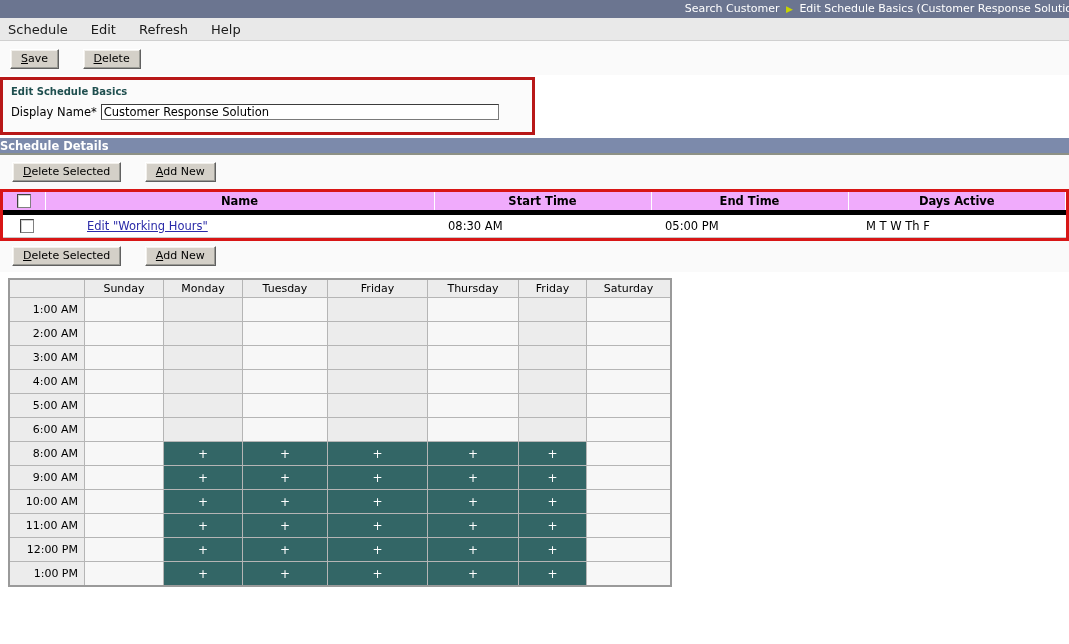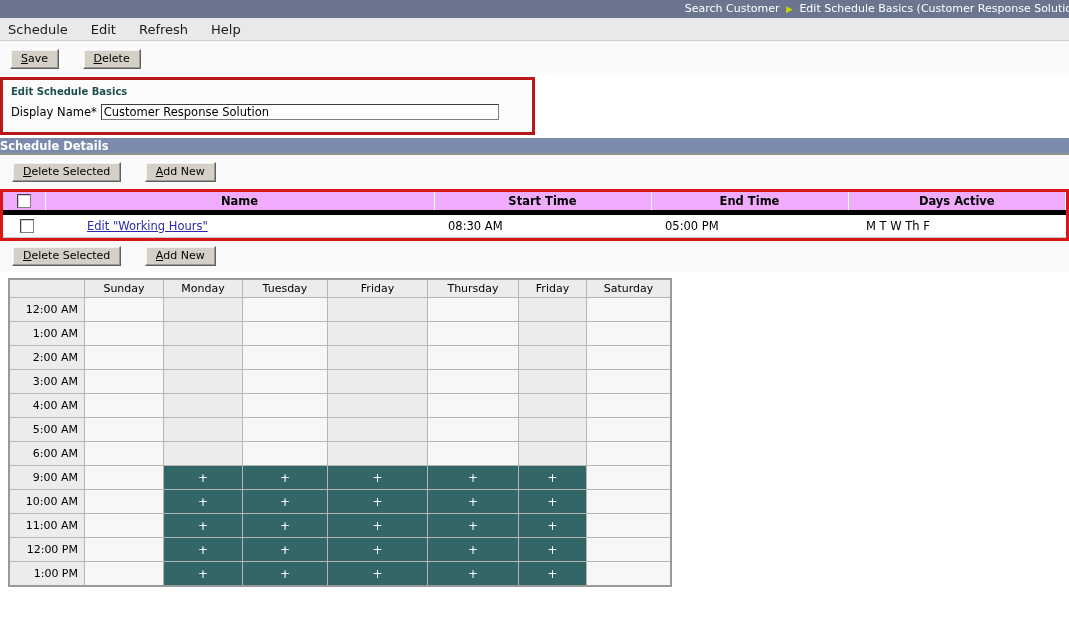--- a/index.html
+++ b/index.html
@@ -383,134 +383,134 @@
         <th class="col-monday">Monday</th>
         <th class="col-tuesday">Tuesday</th>
         <th class="col-wednesday">Friday</th>
         <th class="col-thursday">Thursday</th>
         <th class="col-friday">Friday</th>
         <th class="col-saturday">Saturday</th>
       </tr>
     </thead>
     <tbody id="calendar-body">
         <tr>
-          <td class="timecell">12:00 AM</td>
+          <td class="timecell">1:00 AM</td>
           <td class="daycell col-sunday odd"></td>
           <td class="daycell col-monday even"></td>
           <td class="daycell col-tuesday odd"></td>
           <td class="daycell col-wednesday even"></td>
           <td class="daycell col-thursday odd"></td>
           <td class="daycell col-friday even"></td>
           <td class="daycell col-saturday odd"></td>
         </tr>
         <tr>
-          <td class="timecell">1:00 AM</td>
+          <td class="timecell">2:00 AM</td>
           <td class="daycell col-sunday odd"></td>
           <td class="daycell col-monday even"></td>
           <td class="daycell col-tuesday odd"></td>
           <td class="daycell col-wednesday even"></td>
           <td class="daycell col-thursday odd"></td>
           <td class="daycell col-friday even"></td>
           <td class="daycell col-saturday odd"></td>
         </tr>
         <tr>
-          <td class="timecell">2:00 AM</td>
+          <td class="timecell">3:00 AM</td>
           <td class="daycell col-sunday odd"></td>
           <td class="daycell col-monday even"></td>
           <td class="daycell col-tuesday odd"></td>
           <td class="daycell col-wednesday even"></td>
           <td class="daycell col-thursday odd"></td>
           <td class="daycell col-friday even"></td>
           <td class="daycell col-saturday odd"></td>
         </tr>
         <tr>
-          <td class="timecell">3:00 AM</td>
+          <td class="timecell">4:00 AM</td>
           <td class="daycell col-sunday odd"></td>
           <td class="daycell col-monday even"></td>
           <td class="daycell col-tuesday odd"></td>
           <td class="daycell col-wednesday even"></td>
           <td class="daycell col-thursday odd"></td>
           <td class="daycell col-friday even"></td>
           <td class="daycell col-saturday odd"></td>
         </tr>
         <tr>
-          <td class="timecell">4:00 AM</td>
+          <td class="timecell">5:00 AM</td>
           <td class="daycell col-sunday odd"></td>
           <td class="daycell col-monday even"></td>
           <td class="daycell col-tuesday odd"></td>
           <td class="daycell col-wednesday even"></td>
           <td class="daycell col-thursday odd"></td>
           <td class="daycell col-friday even"></td>
           <td class="daycell col-saturday odd"></td>
         </tr>
         <tr>
-          <td class="timecell">5:00 AM</td>
+          <td class="timecell">6:00 AM</td>
           <td class="daycell col-sunday odd"></td>
           <td class="daycell col-monday even"></td>
           <td class="daycell col-tuesday odd"></td>
           <td class="daycell col-wednesday even"></td>
           <td class="daycell col-thursday odd"></td>
           <td class="daycell col-friday even"></td>
           <td class="daycell col-saturday odd"></td>
         </tr>
         <tr>
-          <td class="timecell">6:00 AM</td>
-          <td class="daycell col-sunday odd"></td>
-          <td class="daycell col-monday even"></td>
-          <td class="daycell col-tuesday odd"></td>
-          <td class="daycell col-wednesday even"></td>
-          <td class="daycell col-thursday odd"></td>
-          <td class="daycell col-friday even"></td>
-          <td class="daycell col-saturday odd"></td>
-        </tr>
-        <tr>
-          <td class="timecell">9:00 AM</td>
+          <td class="timecell">8:00 AM</td>
           <td class="daycell col-sunday odd"></td>
           <td class="daycell col-monday active">+</td>
           <td class="daycell col-tuesday active">+</td>
           <td class="daycell col-wednesday active">+</td>
           <td class="daycell col-thursday active">+</td>
           <td class="daycell col-friday active">+</td>
           <td class="daycell col-saturday odd"></td>
         </tr>
         <tr>
-          <td class="timecell">10:00 AM</td>
+          <td class="timecell">9:00 AM</td>
           <td class="daycell col-sunday odd"></td>
           <td class="daycell col-monday active">+</td>
           <td class="daycell col-tuesday active">+</td>
           <td class="daycell col-wednesday active">+</td>
           <td class="daycell col-thursday active">+</td>
           <td class="daycell col-friday active">+</td>
           <td class="daycell col-saturday odd"></td>
         </tr>
         <tr>
-          <td class="timecell">11:00 AM</td>
+          <td class="timecell">10:00 AM</td>
           <td class="daycell col-sunday odd"></td>
           <td class="daycell col-monday active">+</td>
           <td class="daycell col-tuesday active">+</td>
           <td class="daycell col-wednesday active">+</td>
           <td class="daycell col-thursday active">+</td>
           <td class="daycell col-friday active">+</td>
           <td class="daycell col-saturday odd"></td>
         </tr>
         <tr>
-          <td class="timecell">12:00 PM</td>
+          <td class="timecell">11:00 AM</td>
           <td class="daycell col-sunday odd"></td>
           <td class="daycell col-monday active">+</td>
           <td class="daycell col-tuesday active">+</td>
           <td class="daycell col-wednesday active">+</td>
           <td class="daycell col-thursday active">+</td>
           <td class="daycell col-friday active">+</td>
           <td class="daycell col-saturday odd"></td>
         </tr>
         <tr>
-          <td class="timecell">1:00 PM</td>
+          <td class="timecell">12:00 PM</td>
           <td class="daycell col-sunday odd"></td>
           <td class="daycell col-monday active">+</td>
           <td class="daycell col-tuesday active">+</td>
           <td class="daycell col-wednesday active">+</td>
           <td class="daycell col-thursday active">+</td>
           <td class="daycell col-friday active">+</td>
           <td class="daycell col-saturday odd"></td>
         </tr>
+        <tr>
+          <td class="timecell">1:00 PM</td>
+          <td class="daycell col-sunday odd"></td>
+          <td class="daycell col-monday active">+</td>
+          <td class="daycell col-tuesday active">+</td>
+          <td class="daycell col-wednesday active">+</td>
+          <td class="daycell col-thursday active">+</td>
+          <td class="daycell col-friday active">+</td>
+          <td class="daycell col-saturday odd"></td>
+        </tr>
       </tbody>
   </table>
 </div>
 
 </body></html>

